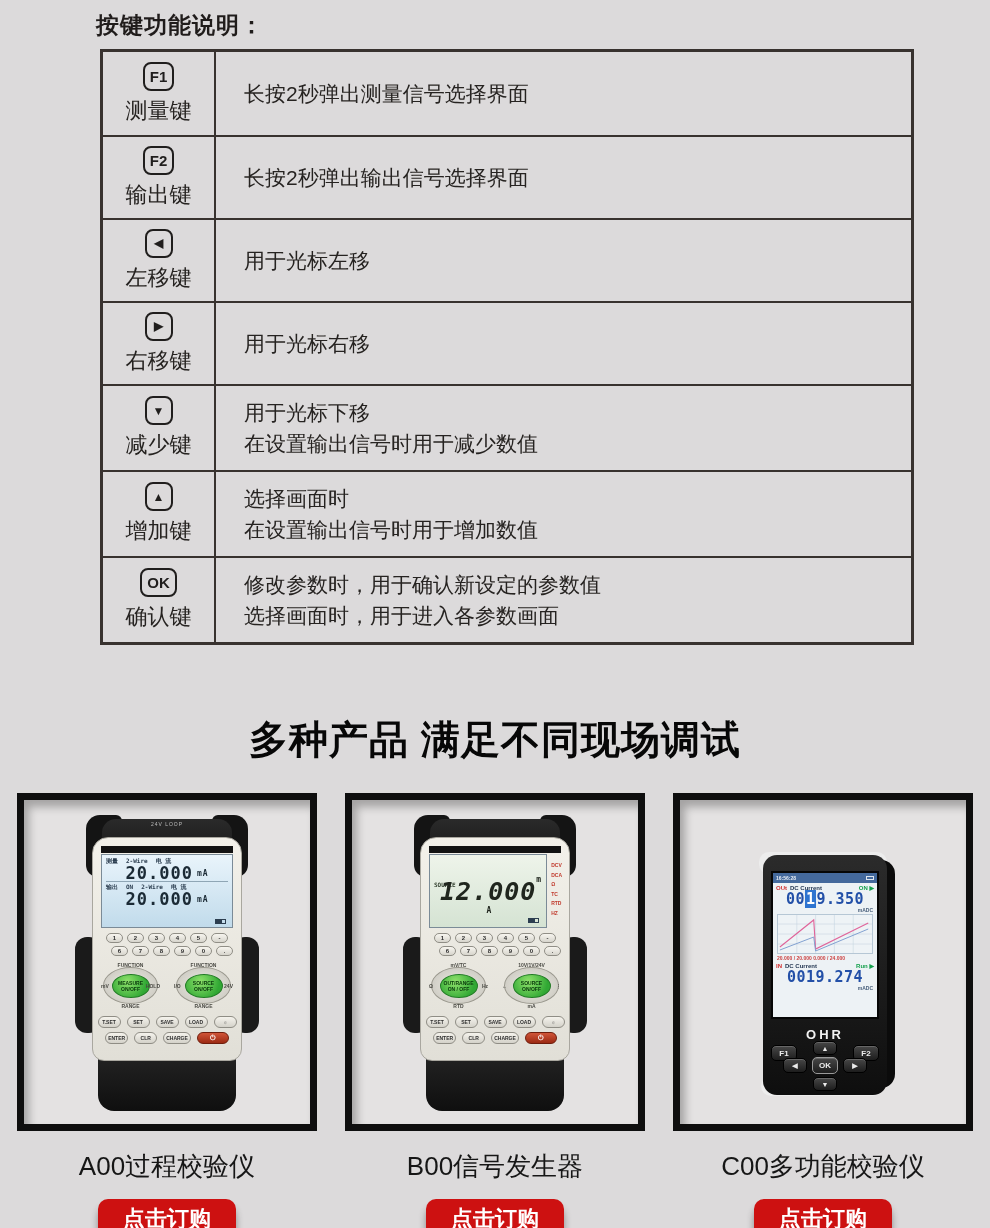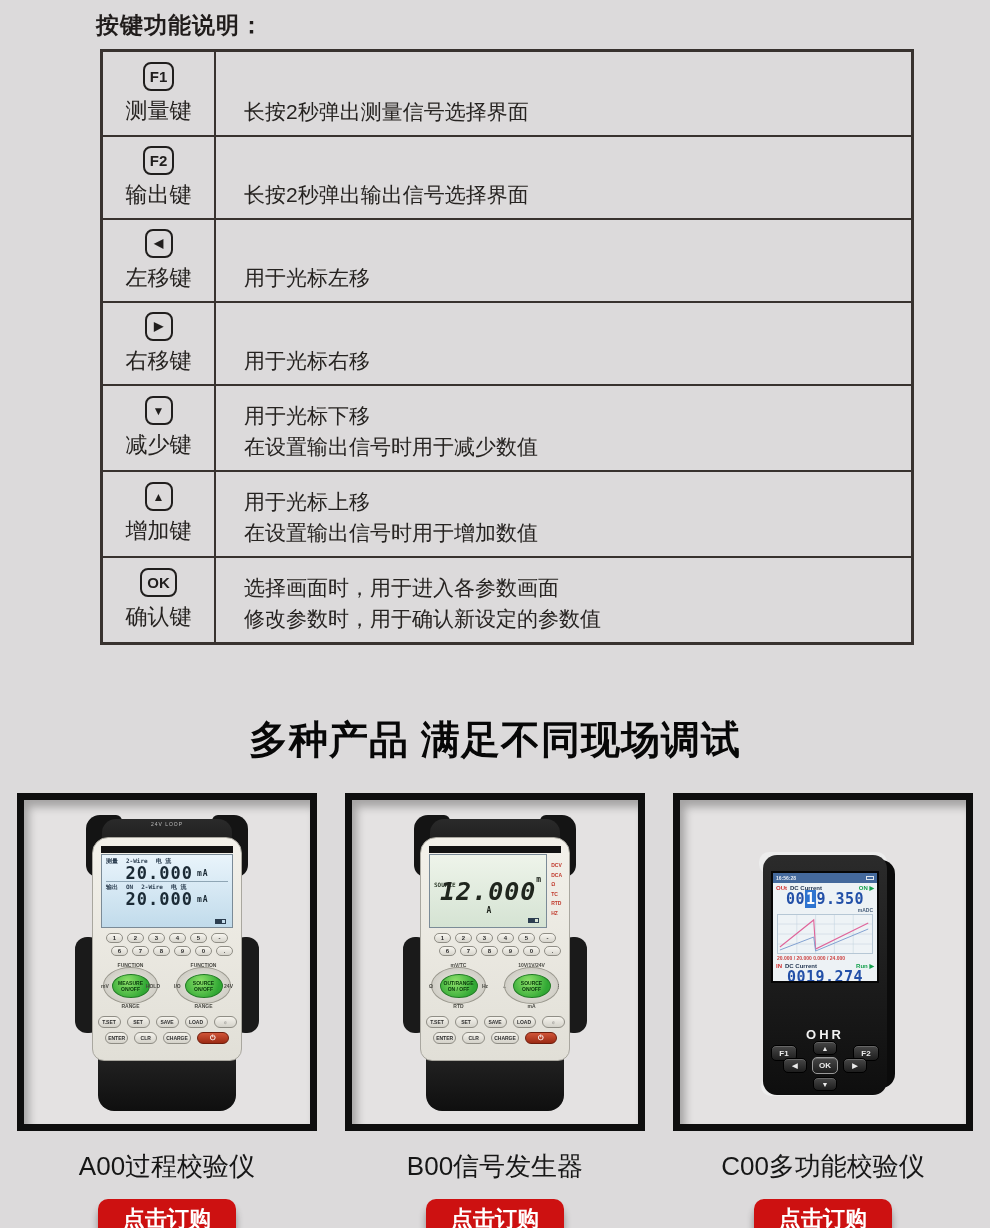--- a/index.html
+++ b/index.html
@@ -9,21 +9,21 @@
   
   .doc-title { margin:10px 0 8px 96px; font-size:23px; font-weight:bold; color:#201c1b; letter-spacing:1px; }
   .kt { margin-left:100px; width:814px; border:3px solid #38322f; background:#dcdadb; }
   .kt-row { display:flex; align-items:stretch; border-top:2px solid #38322f; min-height:83px; }
   .kt-row:first-child { border-top:none; }
   .kt-row.tall { min-height:86px; }
   .kt-key { width:113px; border-right:2px solid #38322f; display:flex; flex-direction:column; align-items:center; justify-content:center; gap:5px; padding:8px 0; }
   .cap { min-width:28px; height:29px; padding:0 5px; border:2.5px solid #201e1d; border-radius:8px; display:flex; align-items:center; justify-content:center; font-weight:bold; font-size:15px; color:#201e1d; background:transparent; }
   .cap.arrow { font-size:12px; width:28px; padding:0; }
   .kt-label { font-size:22px; color:#262321; }
-  .kt-desc { flex:1; display:flex; flex-direction:column; justify-content:flex-end; padding:8px 10px 8px 28px; font-size:21px; color:#262321; line-height:31px;border-radius:18px; }
+  .kt-desc { flex:1; display:flex; flex-direction:column; justify-content:center; padding:8px 10px 8px 28px; font-size:21px; color:#262321; line-height:31px;border-radius:18px; }
 
   
   .sec-head { margin-top:68px; text-align:center; font-size:39px; font-weight:bold; color:#070707; letter-spacing:1px; }
 
   
   .prod-row { display:flex; gap:28px; margin:26px 17px 0; }
   .prod-col { flex:1; display:flex; flex-direction:column; align-items:center; }
   .prod-box { width:100%; height:338px; background:#e4e2e2; border:7px solid #0e0e0e; box-shadow: inset 5px 7px 9px rgba(0,0,0,0.28); position:relative; overflow:hidden; }
   .prod-name { text-align:center; font-size:26px; font-weight:normal; color:#161616; margin-top:18px; }
   .order-btn { display:block; margin:15px auto 0; width:138px; height:40px; background:#cd1111; color:#fff; font-size:22px; font-weight:bold; border:none; border-radius:10px; box-shadow:0 8px 7px rgba(40,40,40,0.45); font-family:"Liberation Sans",sans-serif; cursor:pointer; }
@@ -71,21 +71,21 @@
   .okey { min-width:23px; height:12px; padding:0 2px; border-radius:7px; background:linear-gradient(#f5f3ed,#d4d2ca); border:1px solid #8f8d85; font-size:5px; line-height:10px; text-align:center; color:#2e2e2e; font-weight:bold; }
   .okey.red { background:linear-gradient(#d05538,#9c2a13); border-color:#6f1d0c; color:#fff; min-width:32px; font-size:7px; }
 
   
   .devc { position:relative; width:180px; height:302px; margin:8px auto 0; }
   .c-trim { position:absolute; background:#ededed; border-radius:10px; }
   .c-trim-t { top:44px; left:26px; width:128px; height:22px; }
   .c-trim-b { top:268px; left:28px; width:122px; height:20px; }
   .c-side { position:absolute; top:52px; left:140px; width:22px; height:228px; background:#0b0b0b; border-radius:0 14px 14px 0; }
   .c-body { position:absolute; top:47px; left:30px; width:124px; height:240px; background:linear-gradient(#2b2b2b,#0e0e0e); border-radius:14px; z-index:2; }
-  .c-screen { position:absolute; top:16px; left:8px; width:108px; height:112px; background:#edf2f5; border:2px solid #060606; overflow:hidden; }
+  .c-screen { position:absolute; top:16px; left:8px; width:108px; height:148px; background:#edf2f5; border:2px solid #060606; overflow:hidden; }
   .cs-top { height:10px; background:#44699c; display:flex; justify-content:space-between; align-items:center; padding:0 3px; font-size:5px; color:#e9eff6; font-weight:bold; }
   .cs-batt { width:8px; height:4px; border:1px solid #dfe6ef; }
   .cs-line { display:flex; align-items:center; gap:3px; padding:1px 3px 0; font-size:6px; color:#243752; font-weight:bold; }
   .tag-red { color:#d03030; }
   .stat-green { margin-left:auto; color:#14a04c; }
   .cs-val { text-align:center; font-family:"DejaVu Sans Mono",monospace; font-weight:bold; font-size:15px; color:#2350a8; line-height:16px; letter-spacing:0.5px; }
   .cur { background:#2e74d0; color:#fff; padding:0 1px; }
   .cs-unit { text-align:right; font-size:5px; color:#49607c; padding-right:4px; font-weight:bold; }
   .cs-chart { margin:1px 4px; height:40px; border:1px solid #b6c7d5; background:#eef3f6; }
   .cs-range { font-size:5px; color:#cc4040; padding:0 4px; font-weight:bold; white-space:nowrap; }
@@ -151,32 +151,32 @@
       <div>用于光标下移</div>
       <div>在设置输出信号时用于减少数值</div>
     </div>
   </div>
   <div class="kt-row tall">
     <div class="kt-key">
       <span class="cap arrow">▲</span>
       <span class="kt-label">增加键</span>
     </div>
     <div class="kt-desc">
-      <div>用于光标上移</div>
+      <div>选择画面时</div>
       <div>在设置输出信号时用于增加数值</div>
     </div>
   </div>
   <div class="kt-row tall">
     <div class="kt-key">
       <span class="cap">OK</span>
       <span class="kt-label">确认键</span>
     </div>
     <div class="kt-desc">
+      <div>修改参数时，用于确认新设定的参数值</div>
       <div>选择画面时，用于进入各参数画面</div>
-      <div>修改参数时，用于确认新设定的参数值</div>
     </div>
   </div>
 </div>
 
 <div class="sec-head">多种产品  满足不同现场调试</div>
 
 <div class="prod-row">
 
   <div class="prod-col">
     <div class="prod-box">

